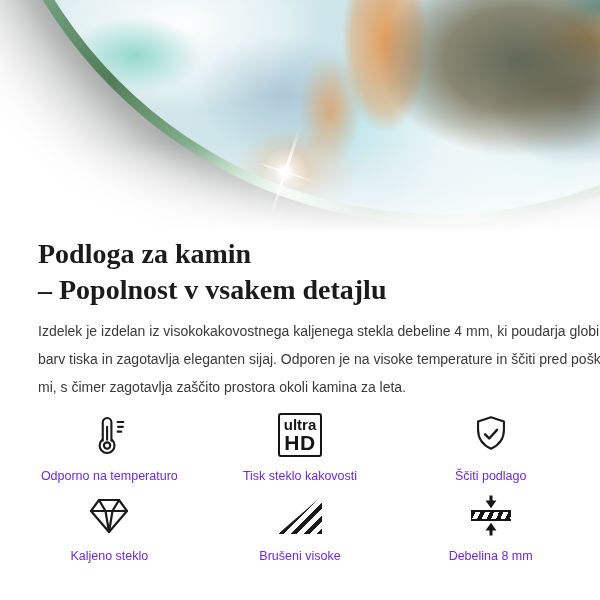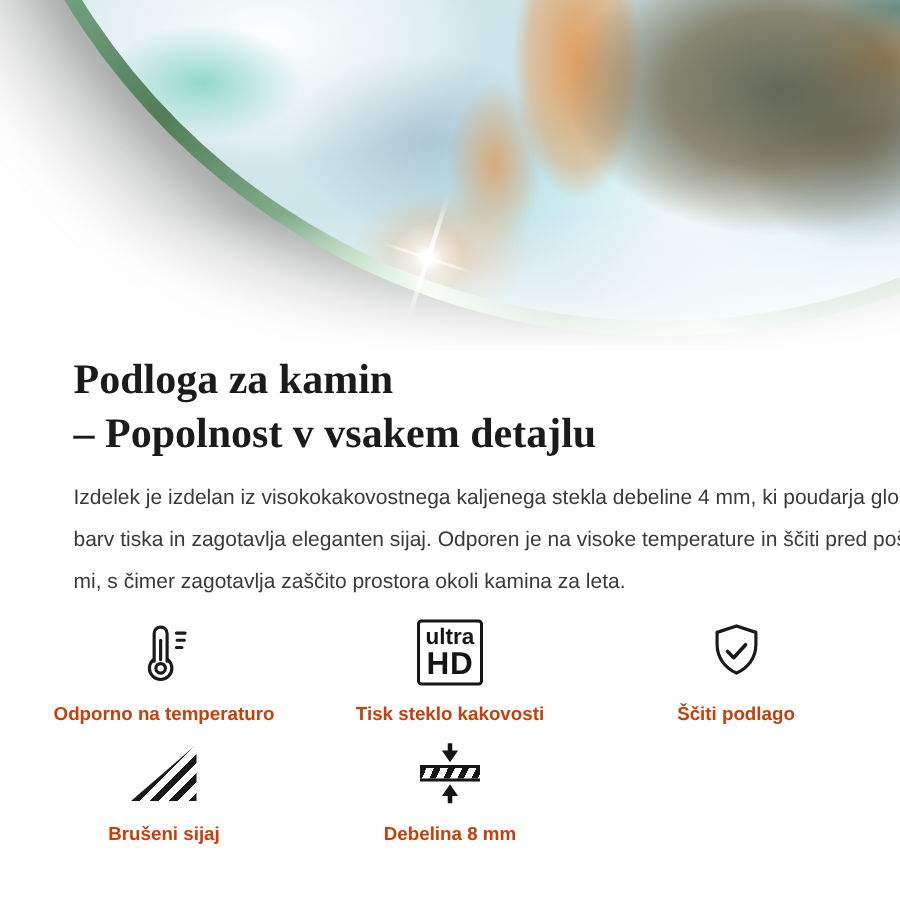--- a/index.html
+++ b/index.html
@@ -52,30 +52,30 @@
   .sparkle::before { content:""; position:absolute; inset:0;
     background:radial-gradient(circle at 50% 50%, rgba(255,255,255,1) 0 4px, rgba(255,255,255,0.55) 10px, rgba(255,255,255,0) 24px); }
   .sparkle .beam-a { position:absolute; left:0; top:44px; width:90px; height:2.5px;
     background:linear-gradient(90deg, rgba(255,255,255,0), #fff 42%, #fff 58%, rgba(255,255,255,0));
     transform:rotate(-72deg); }
   .sparkle .beam-b { position:absolute; left:13px; top:44px; width:64px; height:2px;
     background:linear-gradient(90deg, rgba(255,255,255,0), #fff 42%, #fff 58%, rgba(255,255,255,0));
     transform:rotate(18deg); }
 
   
-  .content { padding:6px 38px 0;margin-left:11px; }
+  .content { padding:6px 38px 0; }
   .title { font-family:"Liberation Serif", serif; font-size:28px; line-height:36px; color:#1b1b1b; }
   .desc { margin-top:9px; font-size:14px; line-height:28px; color:#3a3a3a; }
   .desc .line { white-space:nowrap; }
 
   
   .features { display:grid; grid-template-columns:repeat(3,1fr); padding:0 14px; margin-top:10px; row-gap:8px; }
   .feature { display:flex; flex-direction:column; align-items:center; }
   .icon-box { height:48px; display:flex; align-items:center; justify-content:center; }
-  .feature .label { margin-top:10px; font-size:12.5px; color:#c2410c;font-weight:bold; }
+  .feature .label { margin-top:10px; font-size:12.5px; color:#6d28d9; }
 
   .ico { stroke:#1a1a1a; fill:none; stroke-width:2.2; stroke-linecap:round; stroke-linejoin:round; }
 
   .uhd-box { width:44px; height:44px; border:2.5px solid #151515; border-radius:3px;
     display:flex; flex-direction:column; align-items:center; justify-content:center; line-height:1; }
   .uhd-top { font-size:15px; font-weight:bold; color:#151515; }
   .uhd-bottom { font-size:21px; font-weight:bold; color:#151515; letter-spacing:0.5px; }
 
   .hatch-tri { width:44px; height:38px;
     clip-path:polygon(100% 0, 100% 100%, 0 100%);
@@ -142,26 +142,39 @@
       <svg width="46" height="46" viewBox="0 0 48 48">
         <g class="ico">
           <path d="M24 5.5 L37.5 10 v8.5 c0 9.5 -5.8 16.3 -13.5 19.8 C16.3 34.8 10.5 28 10.5 18.5 V10 Z"></path>
           <path d="M17.8 23.3 l4.3 4.3 8.2 -9" stroke-width="2.5"></path>
         </g>
       </svg>
     </div>
     <div class="label">Ščiti podlago</div>
   </div>
 
+  <div class="feature">
+    <div class="icon-box">
+      <svg width="48" height="44" viewBox="0 0 48 44">
+        <g class="ico" stroke-width="2">
+          <path d="M14 7 H34 L42 18 L24 39 L6 18 Z"></path>
+          <path d="M6 18 H42"></path>
+          <path d="M14 7 L20.5 18 L24 39"></path>
+          <path d="M34 7 L27.5 18 L24 39"></path>
+        </g>
+      </svg>
+    </div>
+    <div class="label">Kaljeno steklo</div>
+  </div>
 
   <div class="feature">
     <div class="icon-box">
       <div class="hatch-tri"></div>
     </div>
-    <div class="label">Brušeni sijaj</div>
+    <div class="label">Brušeni visoke</div>
   </div>
 
   <div class="feature">
     <div class="icon-box">
       <div class="thick-icon">
         <svg width="16" height="14" viewBox="0 0 16 14">
           <line x1="8" y1="0.5" x2="8" y2="6.5" stroke="#141414" stroke-width="3"></line>
           <path d="M2.6 5.4 L8 13.2 L13.4 5.4 Z" fill="#141414"></path>
         </svg>
         <div class="thick-bar"></div>

